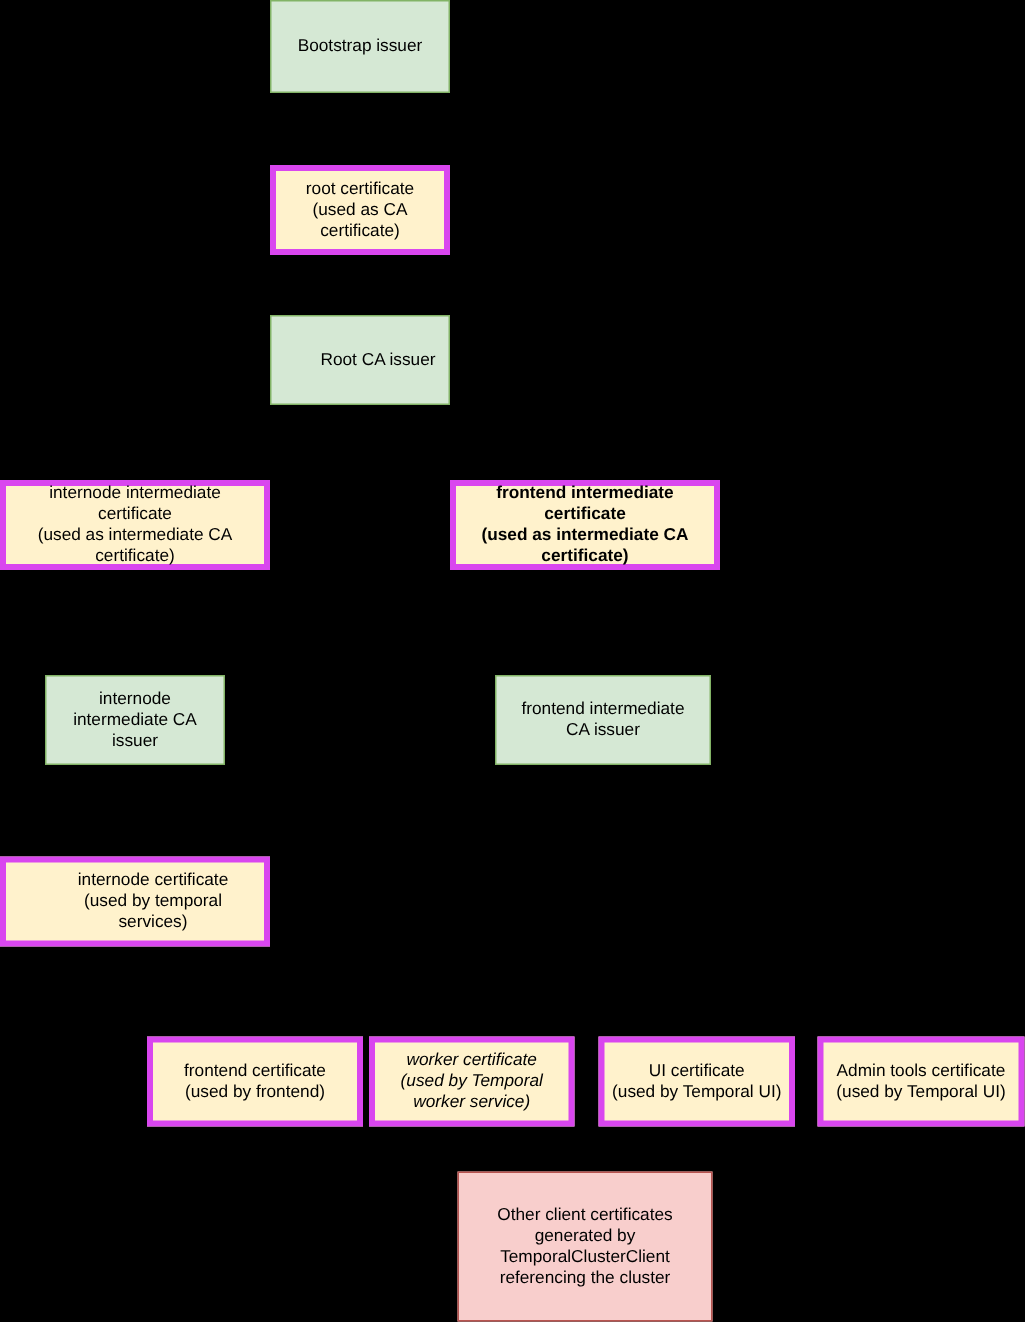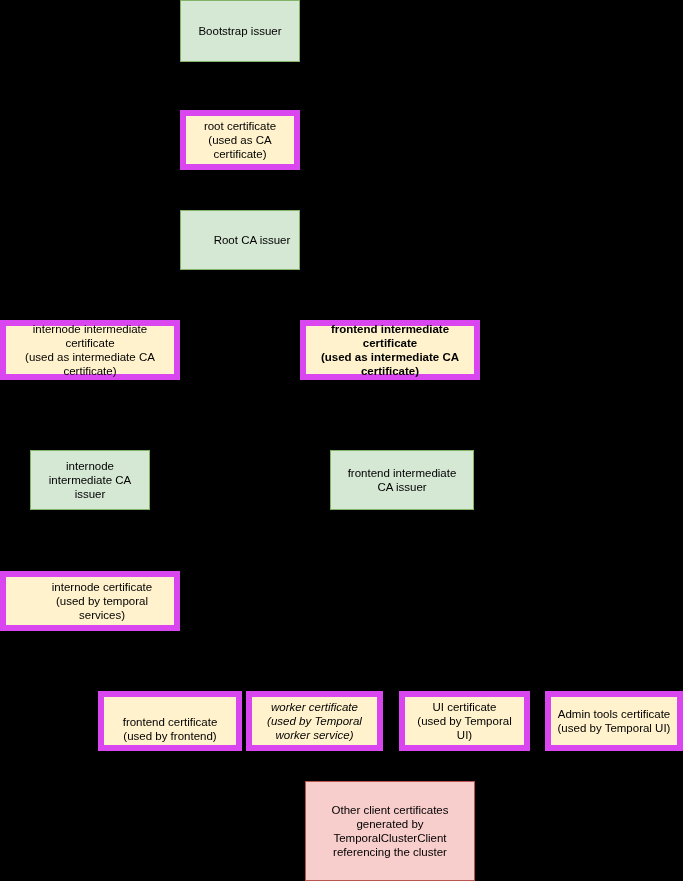--- a/index.html
+++ b/index.html
@@ -34,21 +34,21 @@
     color: #000000;
     padding: 2px 4px;
     white-space: pre-line;
   }
   .issuer {
     background: #d5e8d4;
     border: 1px solid #82b366;
   }
   .cert {
     background: #fff2cc;
-    border: 6px solid #d946ef;
+    border: 4px solid #d946ef;
   }
   .client {
     background: #f8cecc;
     border: 1px solid #b85450;
   }
   .edge {
     position: absolute;
     background: #000000;
   }
 </style>
@@ -91,21 +91,21 @@
     <div class="node cert" style="left: 300px; top: 320px; width: 180px; height: 60px; font-weight: bold;"><span>frontend intermediate certificate
 (used as intermediate CA
 certificate)</span></div>
     <div class="node issuer" style="left: 30px; top: 450px; width: 120px; height: 60px;"><span>internode
 intermediate CA
 issuer</span></div>
     <div class="node issuer" style="left: 330px; top: 450px; width: 144px; height: 60px;"><span>frontend intermediate
 CA issuer</span></div>
     <div class="node cert" style="left: 0px; top: 571px; width: 180px; height: 60px; padding-left: 28px;"><span>internode certificate
 (used by temporal services)</span></div>
-    <div class="node cert" style="left: 98px; top: 691px; width: 144px; height: 60px; align-items: flex-end;"><span>frontend certificate
+    <div class="node cert" style="left: 98px; top: 691px; width: 144px; height: 60px;"><span>frontend certificate
 (used by frontend)</span></div>
     <div class="node cert" style="left: 246px; top: 691px; width: 137px; height: 60px; font-style: italic;"><span>worker certificate
 (used by Temporal
 worker service)</span></div>
     <div class="node cert" style="left: 399px; top: 691px; width: 131px; height: 60px;"><span>UI certificate
 (used by Temporal UI)</span></div>
     <div class="node cert" style="left: 545px; top: 691px; width: 138px; height: 60px;"><span>Admin tools certificate
 (used by Temporal UI)</span></div>
     <div class="node client" style="left: 305px; top: 781px; width: 170px; height: 100px;"><span>Other client certificates
 generated by

